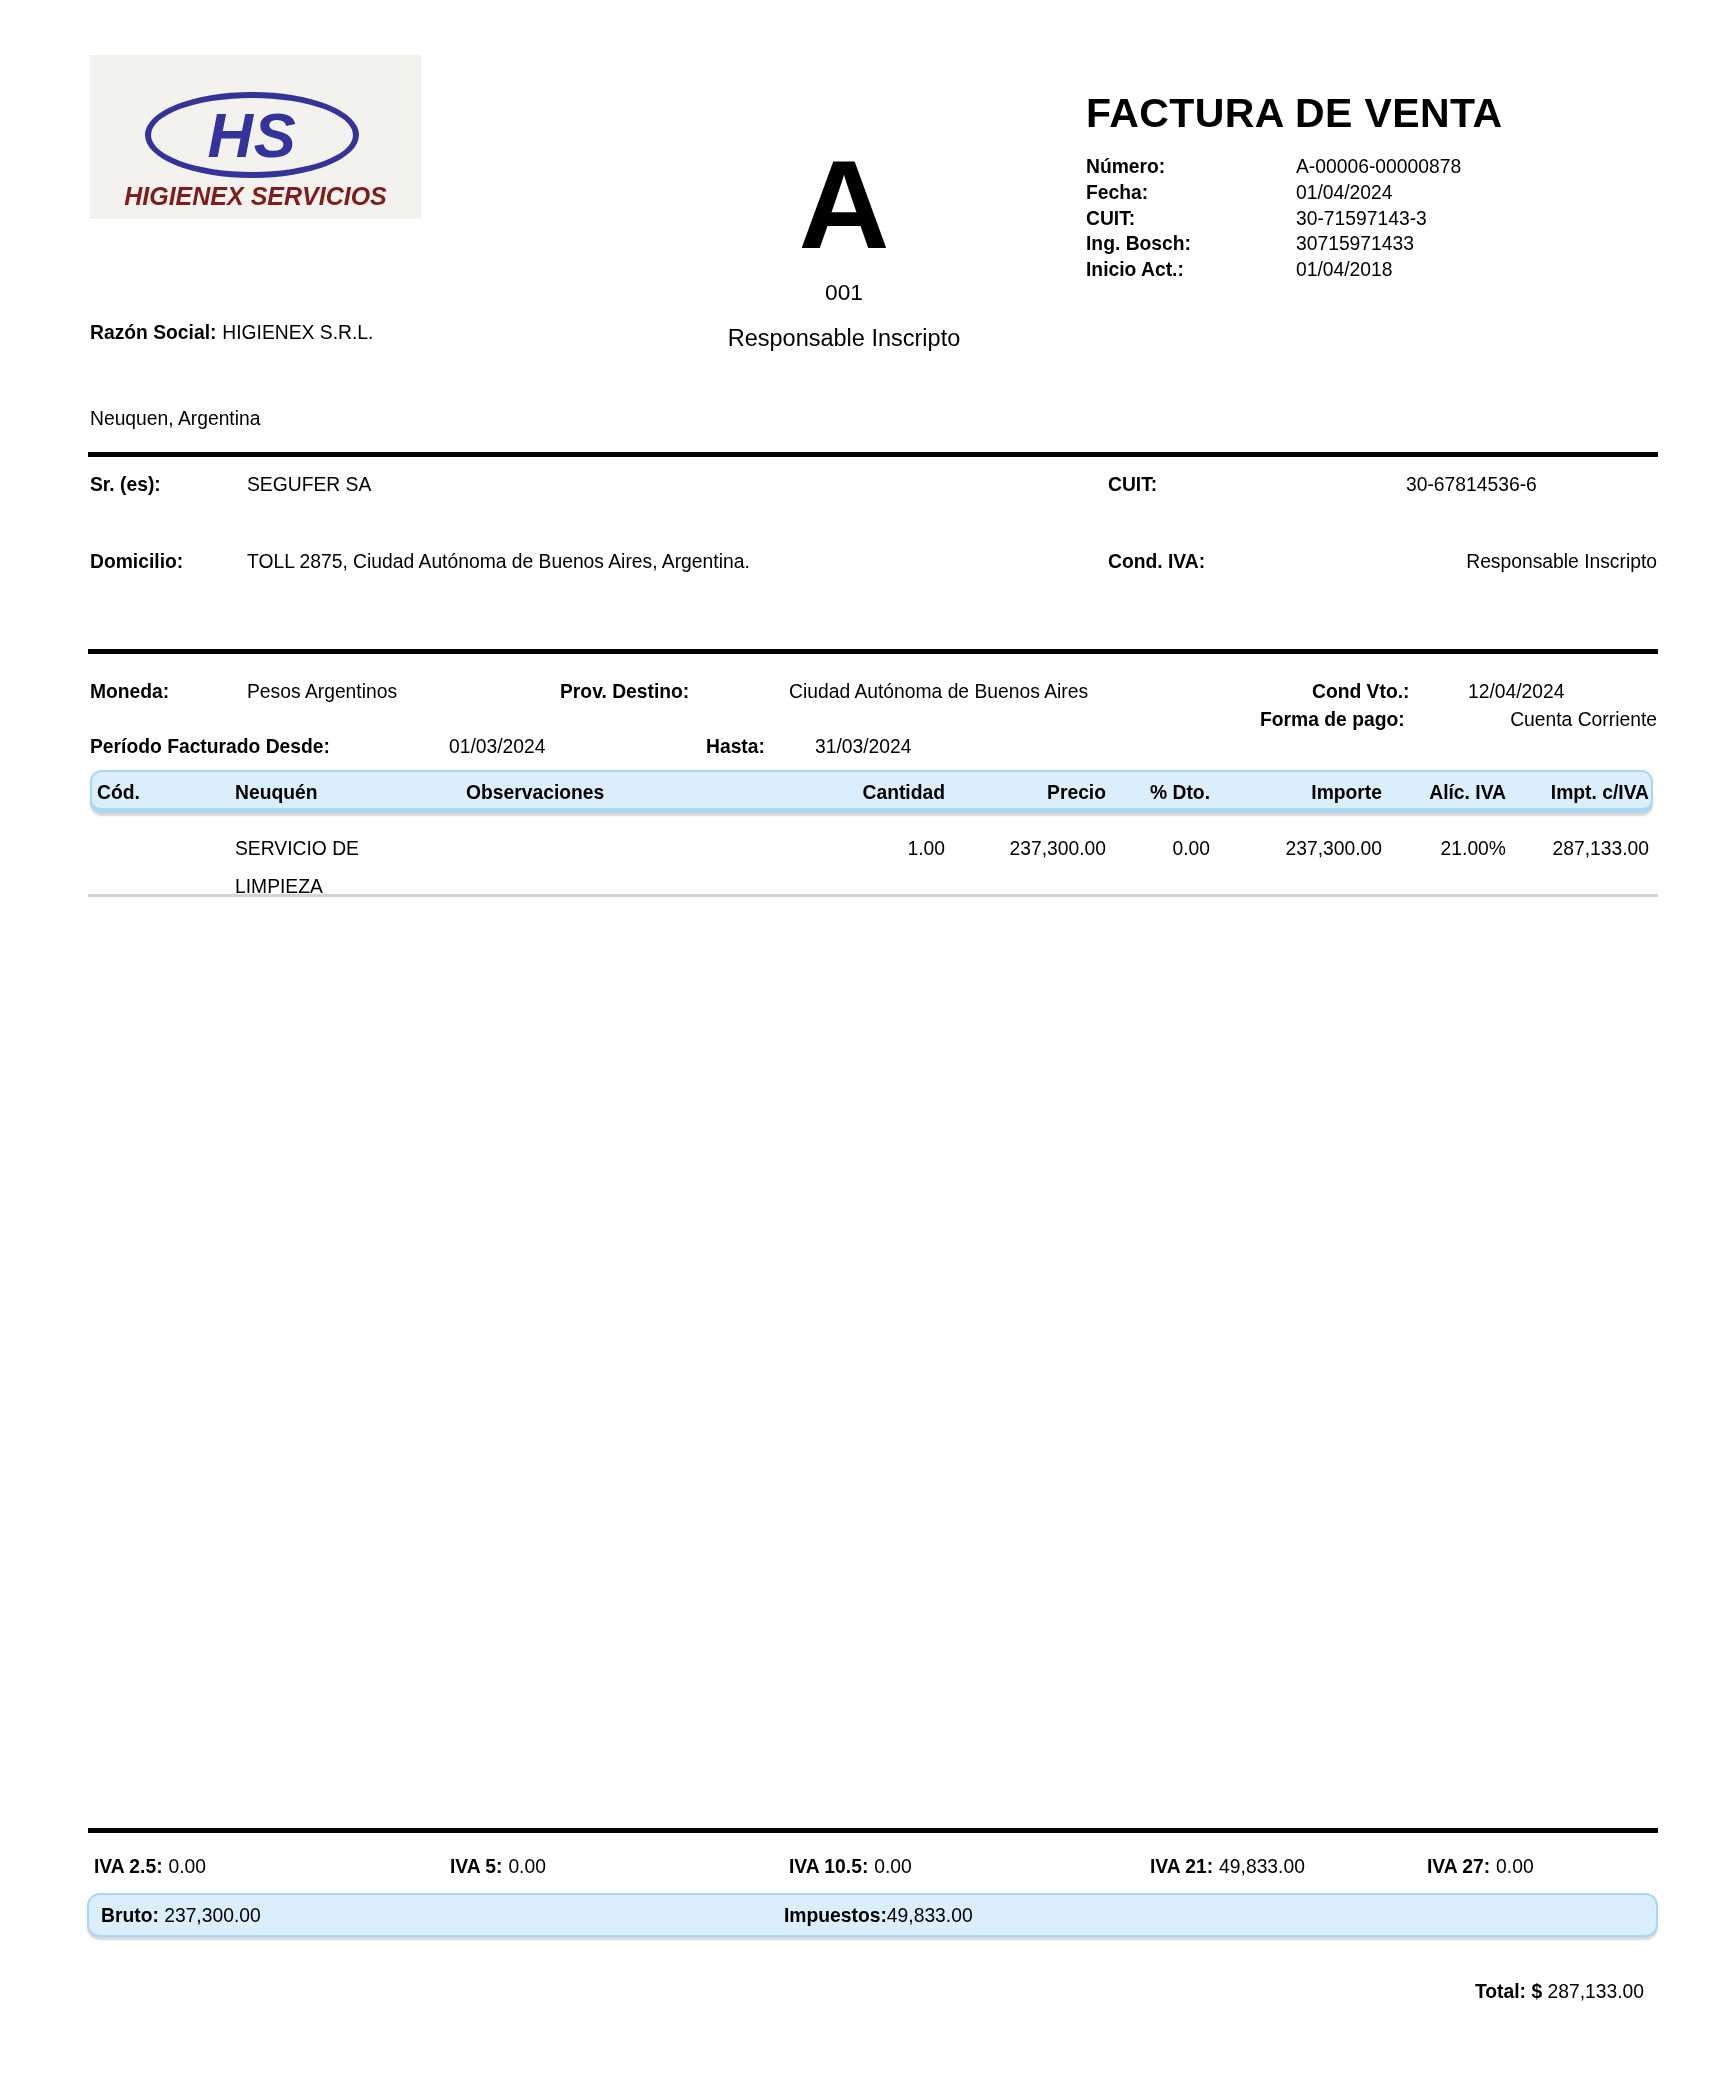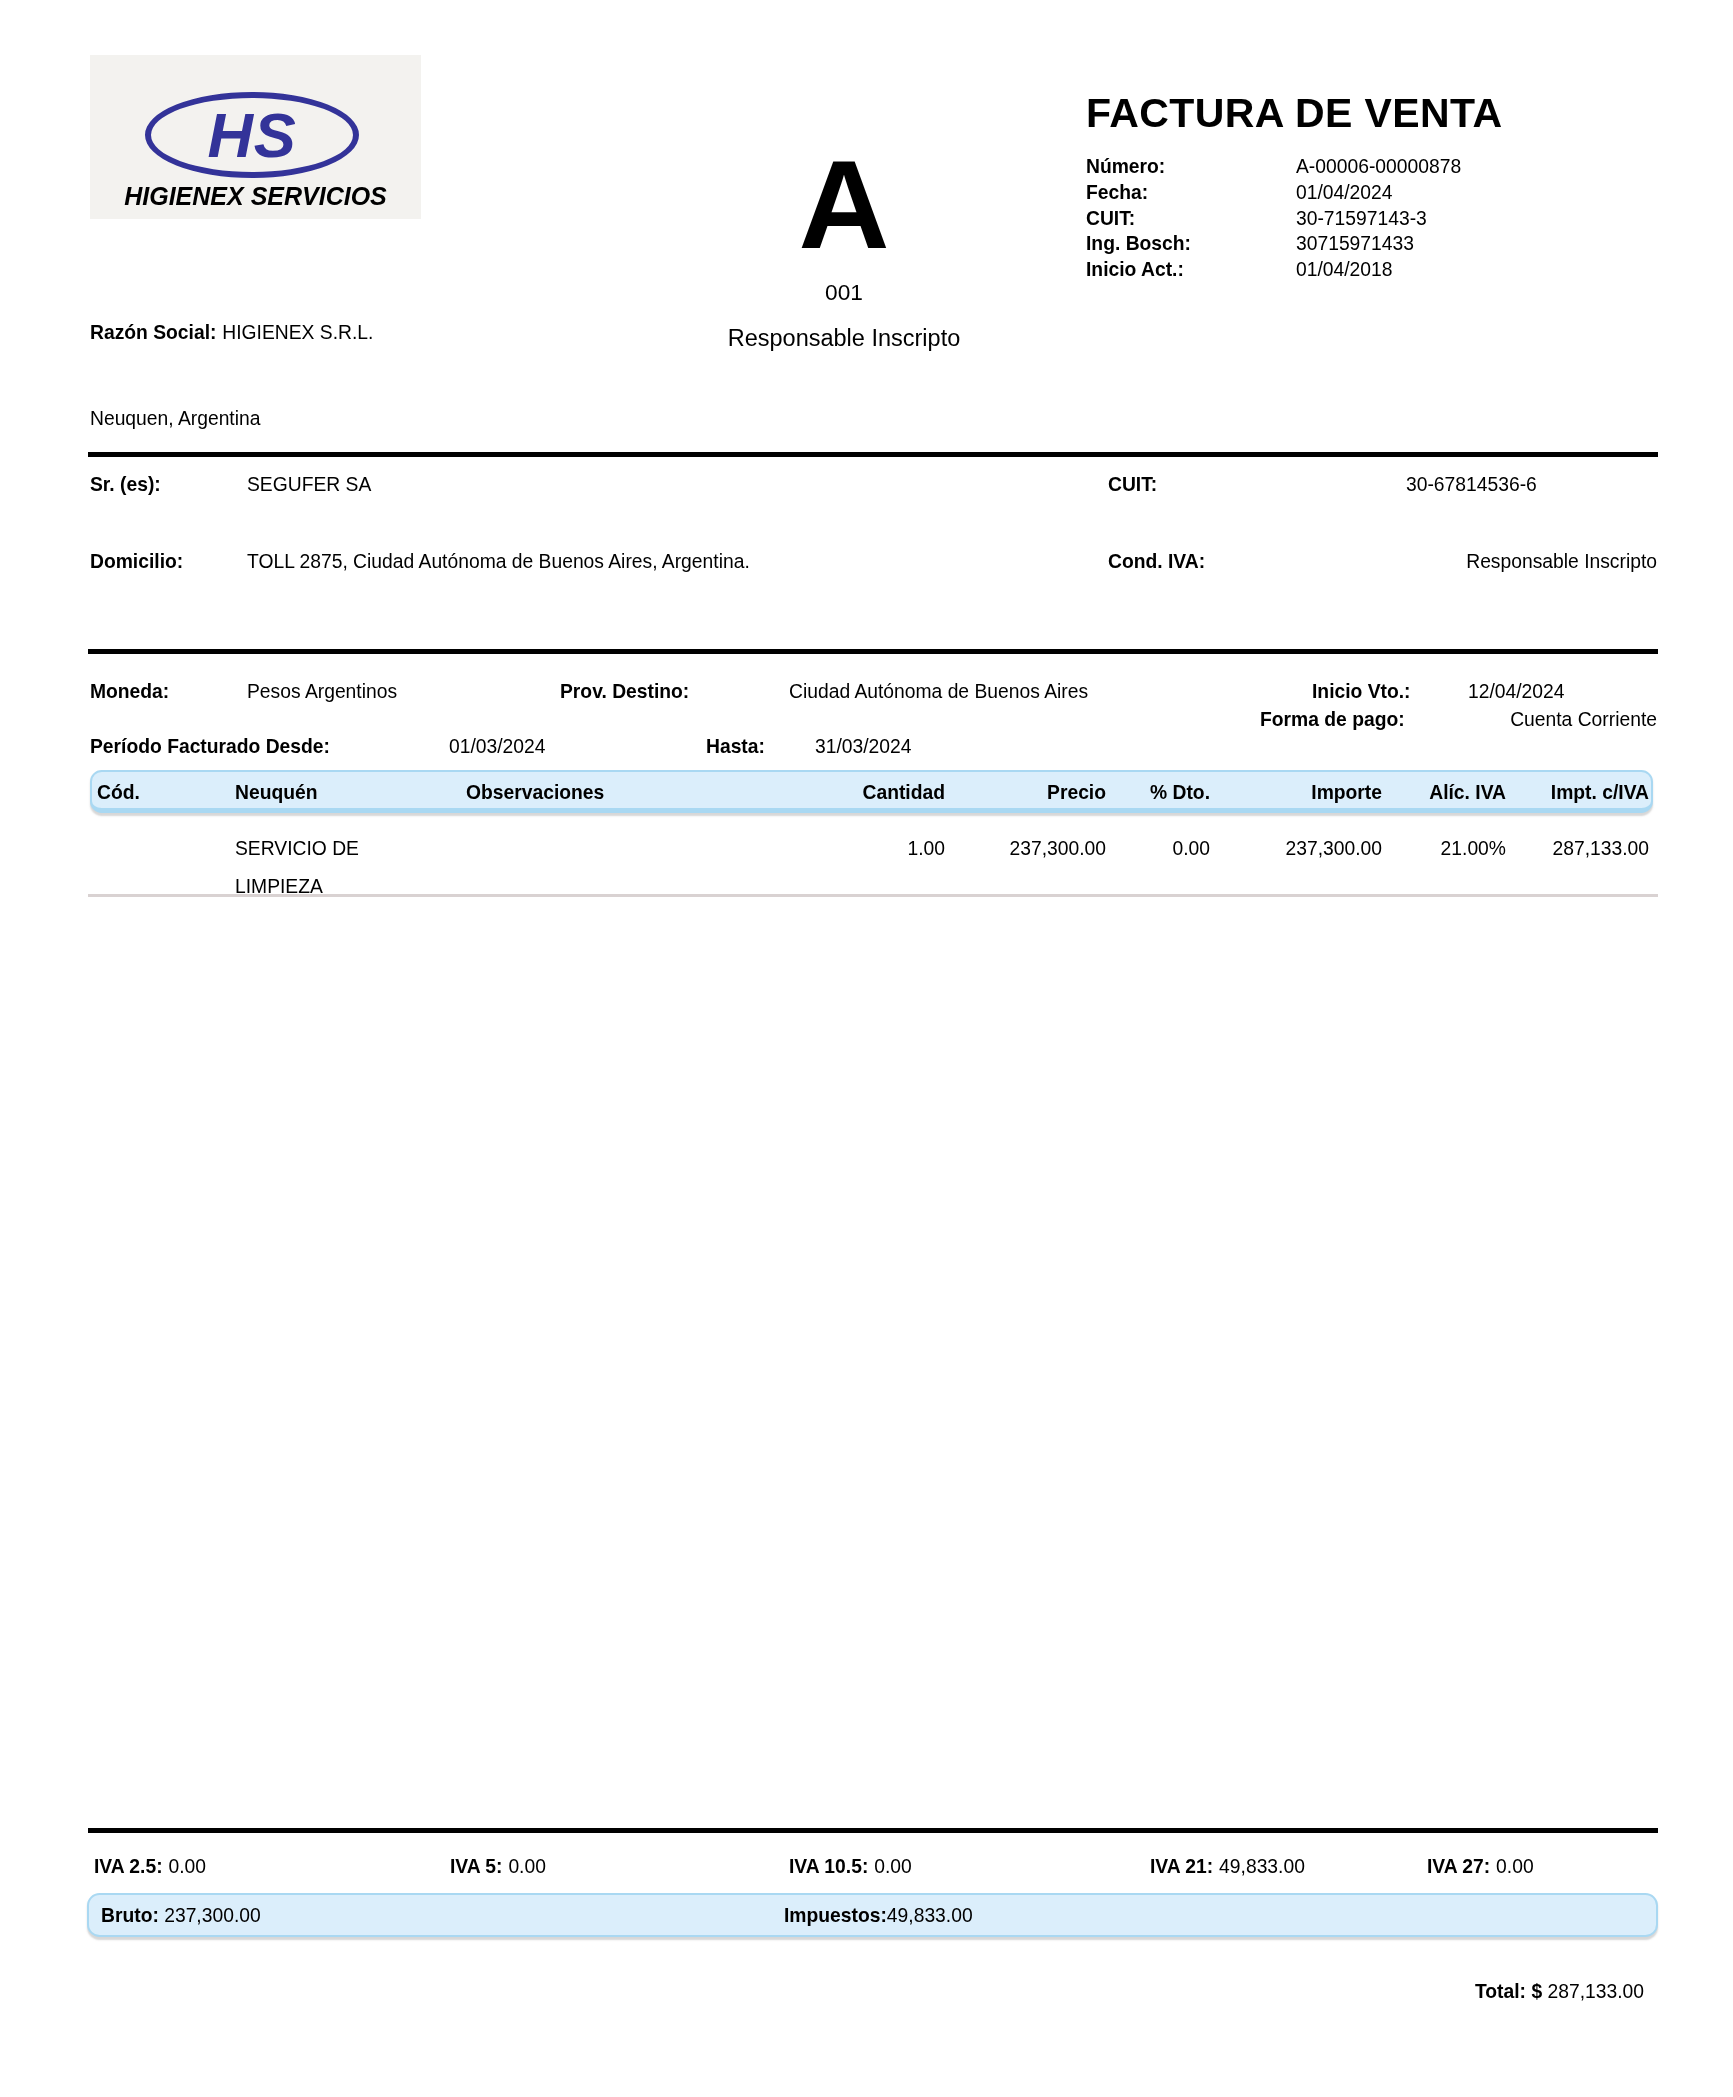--- a/index.html
+++ b/index.html
@@ -15,21 +15,21 @@
          border-radius:11.7px;box-shadow:0 2.1px 1.7px rgba(140,140,140,.35);box-sizing:border-box;}
   .totbar{position:absolute;left:87px;top:1893px;width:1571px;height:44px;
           background:#dbeefb;border:2.9px solid #a9d8f2;border-radius:12.6px;
           box-shadow:0 2.1px 1.7px rgba(140,140,140,.35);box-sizing:border-box;}
   .cr{position:absolute;width:151px;text-align:right;}
   .logo-box{position:absolute;left:90px;top:55px;width:331px;height:164px;background:#f3f2ef;}
   .ellipse{position:absolute;left:55px;top:37px;width:214px;height:86px;border:6.3px solid #333399;
            border-radius:50%;box-sizing:border-box;display:flex;align-items:center;justify-content:center;}
   .hs{font-weight:bold;font-style:italic;color:#333399;font-size:63px;letter-spacing:0.8px;}
   .logo-name{position:absolute;left:0;top:126px;width:331px;text-align:center;
-             font-weight:bold;font-style:italic;color:#000000;font-size:25px;letter-spacing:0px;white-space:nowrap;}
+             font-weight:bold;font-style:italic;color:#7f1d1d;font-size:25px;letter-spacing:0px;white-space:nowrap;}
   .bigA{position:absolute;left:781px;top:145px;width:126px;text-align:center;
         font-size:126px;font-weight:bold;line-height:0.95;}
   .code001{position:absolute;left:781px;top:278px;width:126px;text-align:center;font-size:22.7px;}
   .respinsc{position:absolute;left:718px;top:324px;width:252px;text-align:center;font-size:23.5px;white-space:nowrap;}
   .title{position:absolute;left:1086px;top:88px;font-size:41px;font-weight:bold;letter-spacing:0.4px;white-space:nowrap;}
 </style>
 </head>
 <body>
 
 <div class="page">
@@ -72,21 +72,21 @@
   <div class="abs" style="left:247px;top:550px;">TOLL 2875, Ciudad Autónoma de Buenos Aires, Argentina.</div>
   <div class="abs b" style="left:1108px;top:550px;">Cond. IVA:</div>
   <div class="abs" style="right:76px;top:550px;text-align:right;">Responsable Inscripto</div>
 
   <div class="rule" style="top:649px;"></div>
 
   <div class="abs b" style="left:90px;top:680px;">Moneda:</div>
   <div class="abs" style="left:247px;top:680px;">Pesos Argentinos</div>
   <div class="abs b" style="left:560px;top:680px;">Prov. Destino:</div>
   <div class="abs" style="left:789px;top:680px;">Ciudad Autónoma de Buenos Aires</div>
-  <div class="abs b" style="left:1312px;top:680px;">Inicio Vto.:</div>
+  <div class="abs b" style="left:1312px;top:680px;">Cond Vto.:</div>
   <div class="abs" style="left:1468px;top:680px;">12/04/2024</div>
   <div class="abs b" style="left:1260px;top:708px;">Forma de pago:</div>
   <div class="abs" style="right:76px;top:708px;text-align:right;">Cuenta Corriente</div>
   <div class="abs b" style="left:90px;top:735px;">Período Facturado Desde:</div>
   <div class="abs" style="left:449px;top:735px;">01/03/2024</div>
   <div class="abs b" style="left:706px;top:735px;">Hasta:</div>
   <div class="abs" style="left:815px;top:735px;">31/03/2024</div>
 
   <div class="thead"></div>
   <div class="abs b" style="left:97px;top:781px;">Cód.</div>

